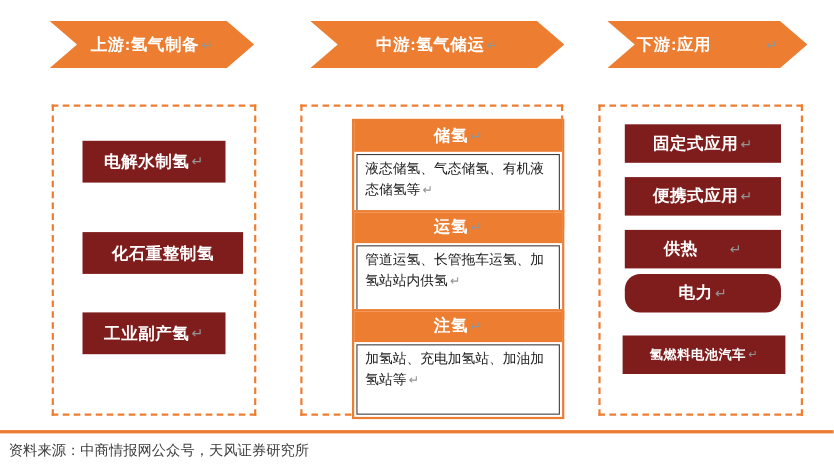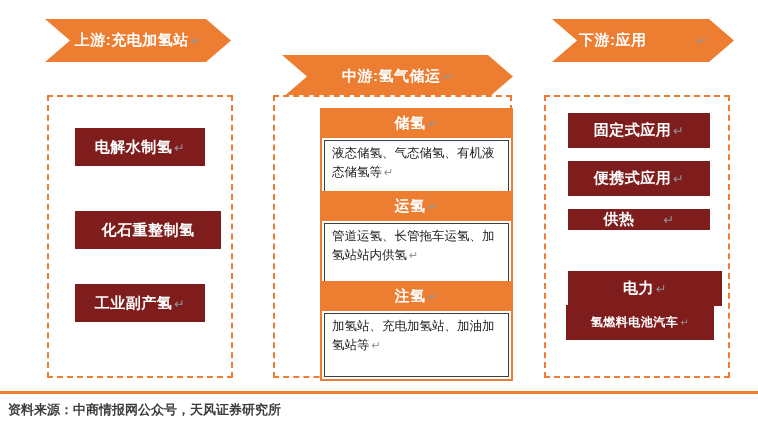--- a/index.html
+++ b/index.html
@@ -39,31 +39,31 @@
   .group-body {
     margin:2px; border:1px solid #3f3f3f; background:#fff;
     padding:3px 4px 20px 7px; font-size:12.5px; line-height:1.55; color:#1a1a1a;
   }
   
   .pmark { color:#949494; font-weight:normal; font-size:0.85em; margin-left:2px; }
   .group-body .pmark { font-size:0.9em; }
   
   .footer-line { position:absolute; left:0; top:391px; width:758px; height:3px; background:#ED7D31; }
   .source {
-    position:absolute; left:8px; top:401px; font-size:13px; color:#3d3d3d; font-weight:bold;
+    position:absolute; left:8px; top:401px; font-size:13px; color:#3d3d3d; font-weight:normal;
   }
 </style>
 </head>
 <body>
 
 <div class="arrow" style="left:45px;width:186px;">
-  <span class="lbl">上游:充电加氢站</span>
+  <span class="lbl">上游:氢气制备</span>
     <span class="pmark">↵</span>
 </div>
-<div class="arrow" style="left:282px;width:231px;margin-top:36px;">
+<div class="arrow" style="left:282px;width:231px;">
   <span class="lbl">中游:氢气储运</span>
     <span class="pmark">↵</span>
 </div>
 <div class="arrow" style="left:552px;width:182px;gap:48px;">
   <span class="lbl">下游:应用</span>
     <span class="pmark">↵</span>
 </div>
 
 <div class="panel" style="left:47px;width:186px;"></div>
 <div class="panel" style="left:273px;width:239px;"></div>
@@ -107,25 +107,25 @@
 </div>
 
 <div class="obox" style="left:568px;top:113px;width:142px;height:35px;">
   <span>固定式应用</span>
     <span class="pmark">↵</span>
 </div>
 <div class="obox" style="left:568px;top:161px;width:142px;height:35px;">
   <span>便携式应用</span>
     <span class="pmark">↵</span>
 </div>
-<div class="obox" style="left:568px;top:209px;width:142px;height:21px;gap:27px;">
+<div class="obox" style="left:568px;top:209px;width:142px;height:35px;gap:27px;">
   <span>供热</span>
     <span class="pmark">↵</span>
 </div>
-<div class="obox" style="left:568px;top:271px;width:154px;height:35px;">
+<div class="obox" style="left:568px;top:249px;width:142px;height:35px;border-radius:14px;">
   <span>电力</span>
     <span class="pmark">↵</span>
 </div>
 <div class="obox" style="left:566px;top:305px;width:148px;height:35px;font-size:12px;">
   <span>氢燃料电池汽车</span>
     <span class="pmark">↵</span>
 </div>
 
 <div class="footer-line"></div>
 <div class="source">资料来源：中商情报网公众号，天风证券研究所</div>

